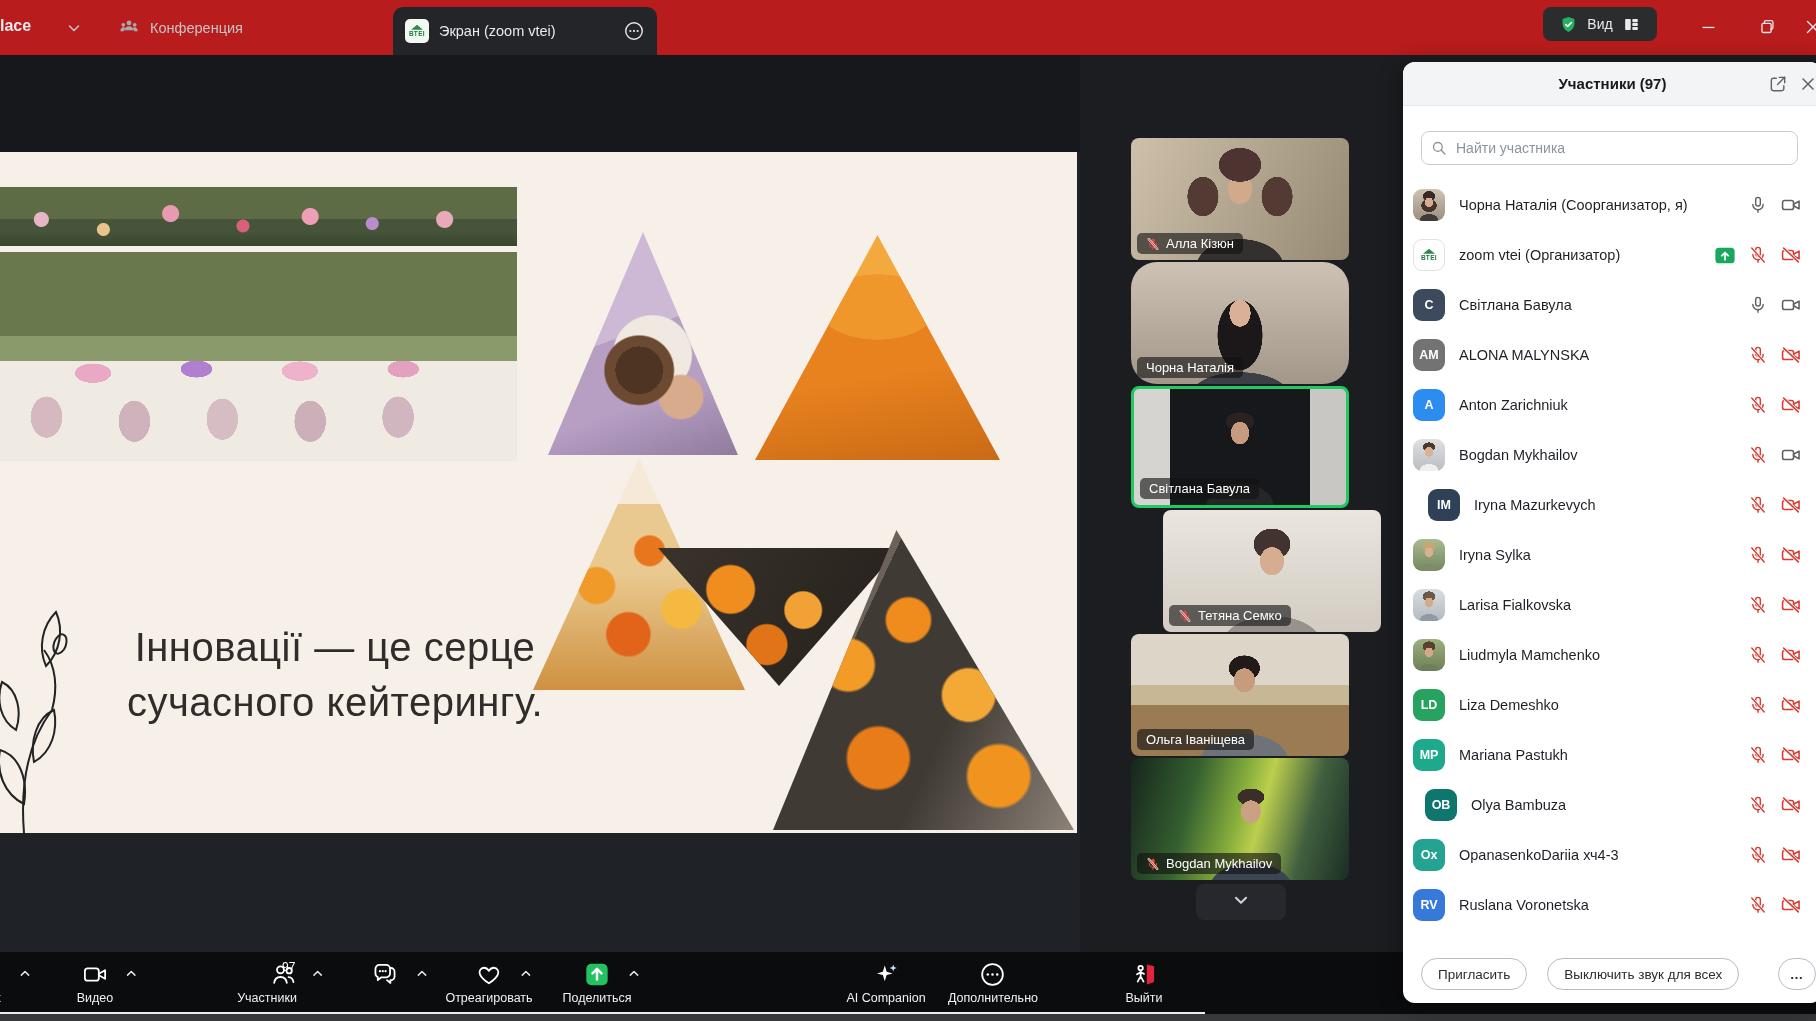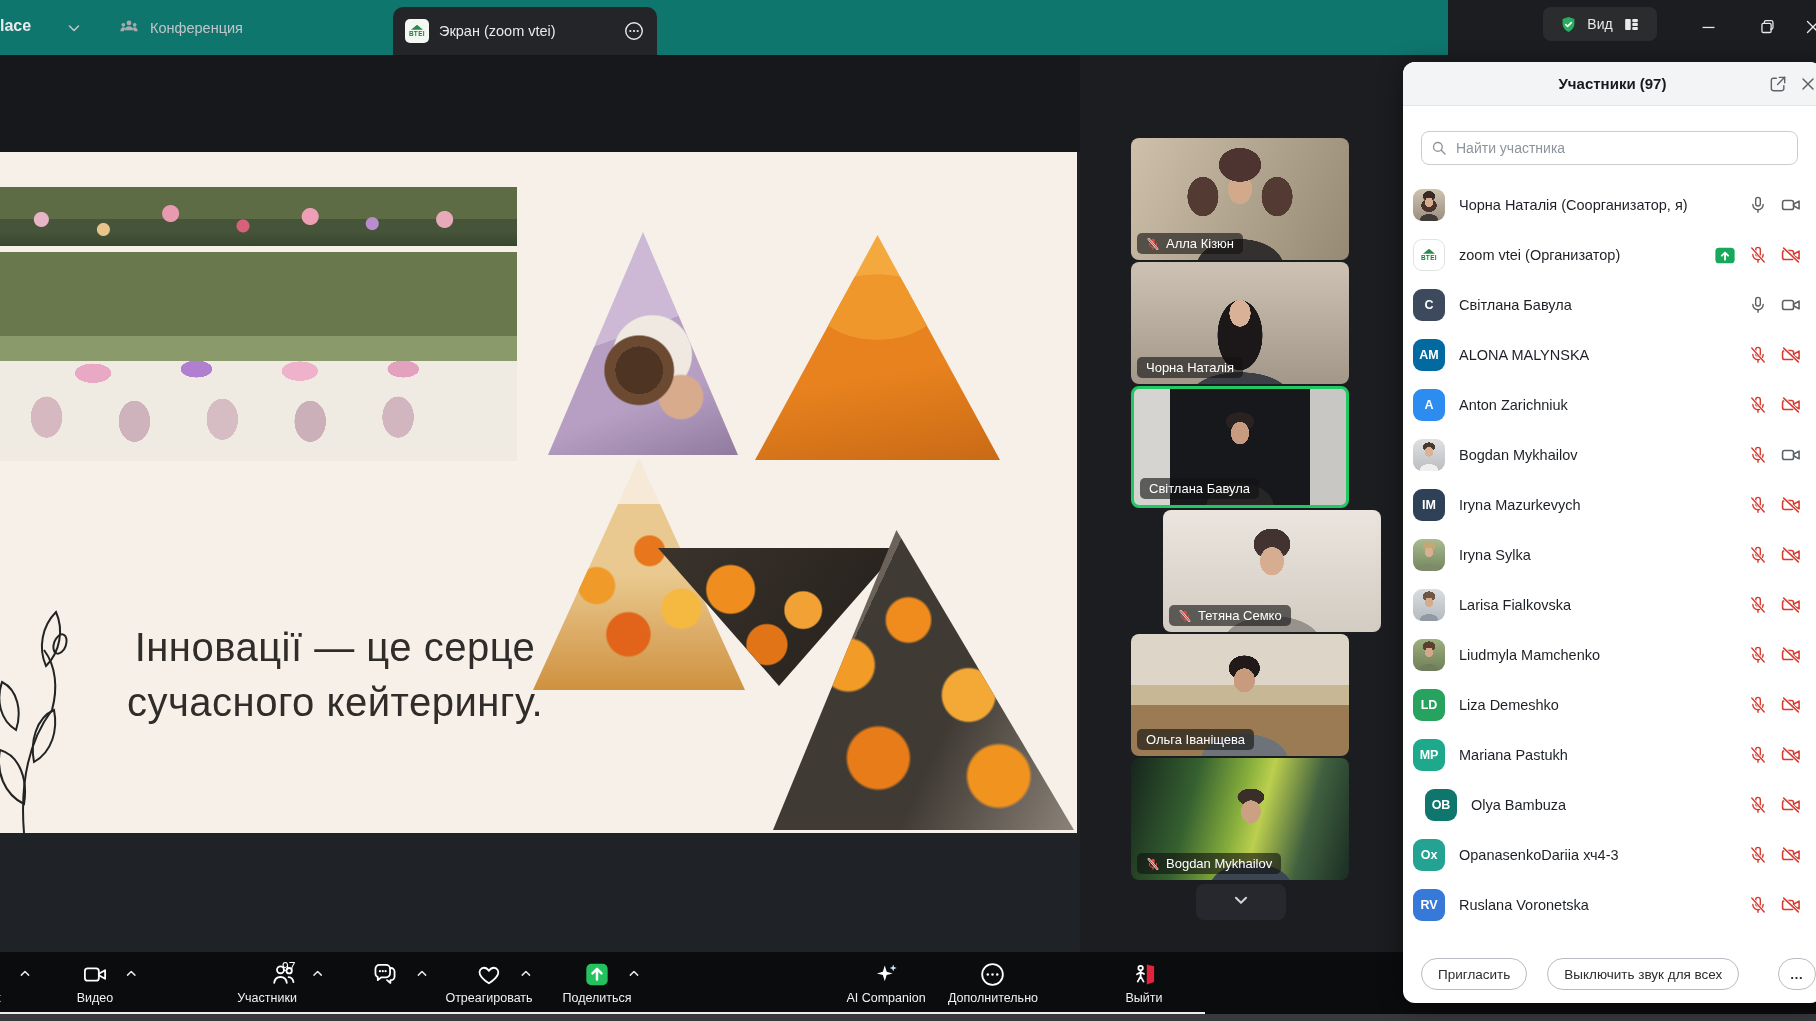--- a/index.html
+++ b/index.html
@@ -1,21 +1,21 @@
 <!DOCTYPE html>
 <html><head>
 <meta charset="utf-8">
 <style>
   html,body{margin:0;padding:0;background:#000;}
   *{box-sizing:border-box;}
   body{font-family:"Liberation Sans","DejaVu Sans",sans-serif;}
   #screen{position:relative;width:1816px;height:1021px;overflow:hidden;background:#1b1d20;}
 
   
-  .topbar{position:absolute;left:0;top:0;width:1448px;height:55px;background:#0f766e;z-index:30;text-decoration:underline;}
+  .topbar{position:absolute;left:0;top:0;width:1816px;height:55px;background:#b91c1c;z-index:30;text-decoration:underline;}
   .ws-label{position:absolute;left:0;top:17px;color:#e8eaed;font-size:16px;font-weight:600;}
   .ws-chev{position:absolute;left:66px;top:20px;width:16px;height:16px;}
   .tab-conf{position:absolute;left:118px;top:10px;height:36px;display:flex;align-items:center;gap:10px;color:#c3c6c9;font-size:14.5px;cursor:default;}
   .tab-conf svg{width:22px;height:22px;}
   .tab-active{position:absolute;left:393px;top:7px;width:264px;height:48px;background:#242528;border-radius:10px 10px 0 0;display:flex;align-items:center;padding:0 12px;gap:10px;color:#e8eaed;font-size:14.5px;}
   .vtei-ic{width:24px;height:24px;border-radius:5px;background:#f4f8f3;display:flex;flex-direction:column;align-items:center;justify-content:center;flex:0 0 24px;}
   .vtei-roof{width:12px;height:5px;background:#2c8a4d;clip-path:polygon(50% 0,100% 100%,0 100%);margin-bottom:1px;}
   .vtei-txt{font-size:6.5px;font-weight:700;color:#1d7a3e;letter-spacing:.3px;line-height:1;}
   .tab-ellipsis{margin-left:auto;width:22px;height:22px;}
   .view-btn{position:absolute;left:1543px;top:7px;width:114px;height:34px;background:#2b2c2e;border-radius:8px;display:flex;align-items:center;justify-content:center;gap:9px;color:#e8eaed;font-size:14px;}
@@ -241,21 +241,21 @@
               <rect x="9.2" y="2.8" width="5.6" height="10.4" rx="2.8" fill="#e14840" stroke="none"></rect>
               <path d="M5.8 11.4a6.2 6.2 0 0 0 12.4 0"></path>
               <path d="M12 17.6v3.2"></path>
               <path d="M4.5 3.5l15 17" stroke="#fff" stroke-width="3.6"></path>
               <path d="M4.5 3.5l15 17"></path>
             </svg>
           </span>
           <span>Алла Кізюн</span>
         </div>
       </div>
-      <div class="tile bg2" style="top: 207px;">
+      <div class="tile bg2" style="top: 207px; border-radius: 26px;">
         <div class="tl">
           <span>Чорна Наталія</span>
         </div>
       </div>
       <div class="tile bg3 active" style="top: 331px;">
         <div class="tl">
           <span>Світлана Бавула</span>
         </div>
       </div>
       <div class="tile bg4" style="top: 455px;">
@@ -505,21 +505,21 @@
             </span>
             <span class="st-cam gray">
               <svg viewBox="0 0 24 24" fill="none" stroke="currentColor" stroke-width="1.7" stroke-linejoin="round">
                 <rect x="2.8" y="7" width="12" height="10" rx="2.4"></rect>
                 <path d="M14.8 12.8l6 3.4V7.8l-6 3.4z"></path>
               </svg>
             </span>
           </div>
         </div>
         <div class="prow">
-          <div class="avatar" style="background: #0369a1;">AM</div>
+          <div class="avatar" style="background: #737373;">AM</div>
           <div class="pname">ALONA MALYNSKA</div>
           <div class="pstat">
             <span class="st-mic red">
               <svg viewBox="0 0 24 24" fill="none" stroke="#d93b31" stroke-width="1.7" stroke-linecap="round">
                 <rect x="9.2" y="2.8" width="5.6" height="10.4" rx="2.8"></rect>
                 <path d="M5.8 11.4a6.2 6.2 0 0 0 12.4 0"></path>
                 <path d="M12 17.6v3.2"></path>
                 <path d="M4.5 3.5l15 17" stroke="#fff" stroke-width="3.4"></path>
                 <path d="M4.5 3.5l15 17"></path>
               </svg>
@@ -572,21 +572,21 @@
             </span>
             <span class="st-cam gray">
               <svg viewBox="0 0 24 24" fill="none" stroke="currentColor" stroke-width="1.7" stroke-linejoin="round">
                 <rect x="2.8" y="7" width="12" height="10" rx="2.4"></rect>
                 <path d="M14.8 12.8l6 3.4V7.8l-6 3.4z"></path>
               </svg>
             </span>
           </div>
         </div>
         <div class="prow">
-          <div class="avatar" style="background: rgb(47, 65, 86);">IM</div>
+          <div class="avatar" style="background: rgb(47, 65, 86); margin-left: 15px;">IM</div>
           <div class="pname">Iryna Mazurkevych</div>
           <div class="pstat">
             <span class="st-mic red">
               <svg viewBox="0 0 24 24" fill="none" stroke="#d93b31" stroke-width="1.7" stroke-linecap="round">
                 <rect x="9.2" y="2.8" width="5.6" height="10.4" rx="2.8"></rect>
                 <path d="M5.8 11.4a6.2 6.2 0 0 0 12.4 0"></path>
                 <path d="M12 17.6v3.2"></path>
                 <path d="M4.5 3.5l15 17" stroke="#fff" stroke-width="3.4"></path>
                 <path d="M4.5 3.5l15 17"></path>
               </svg>

